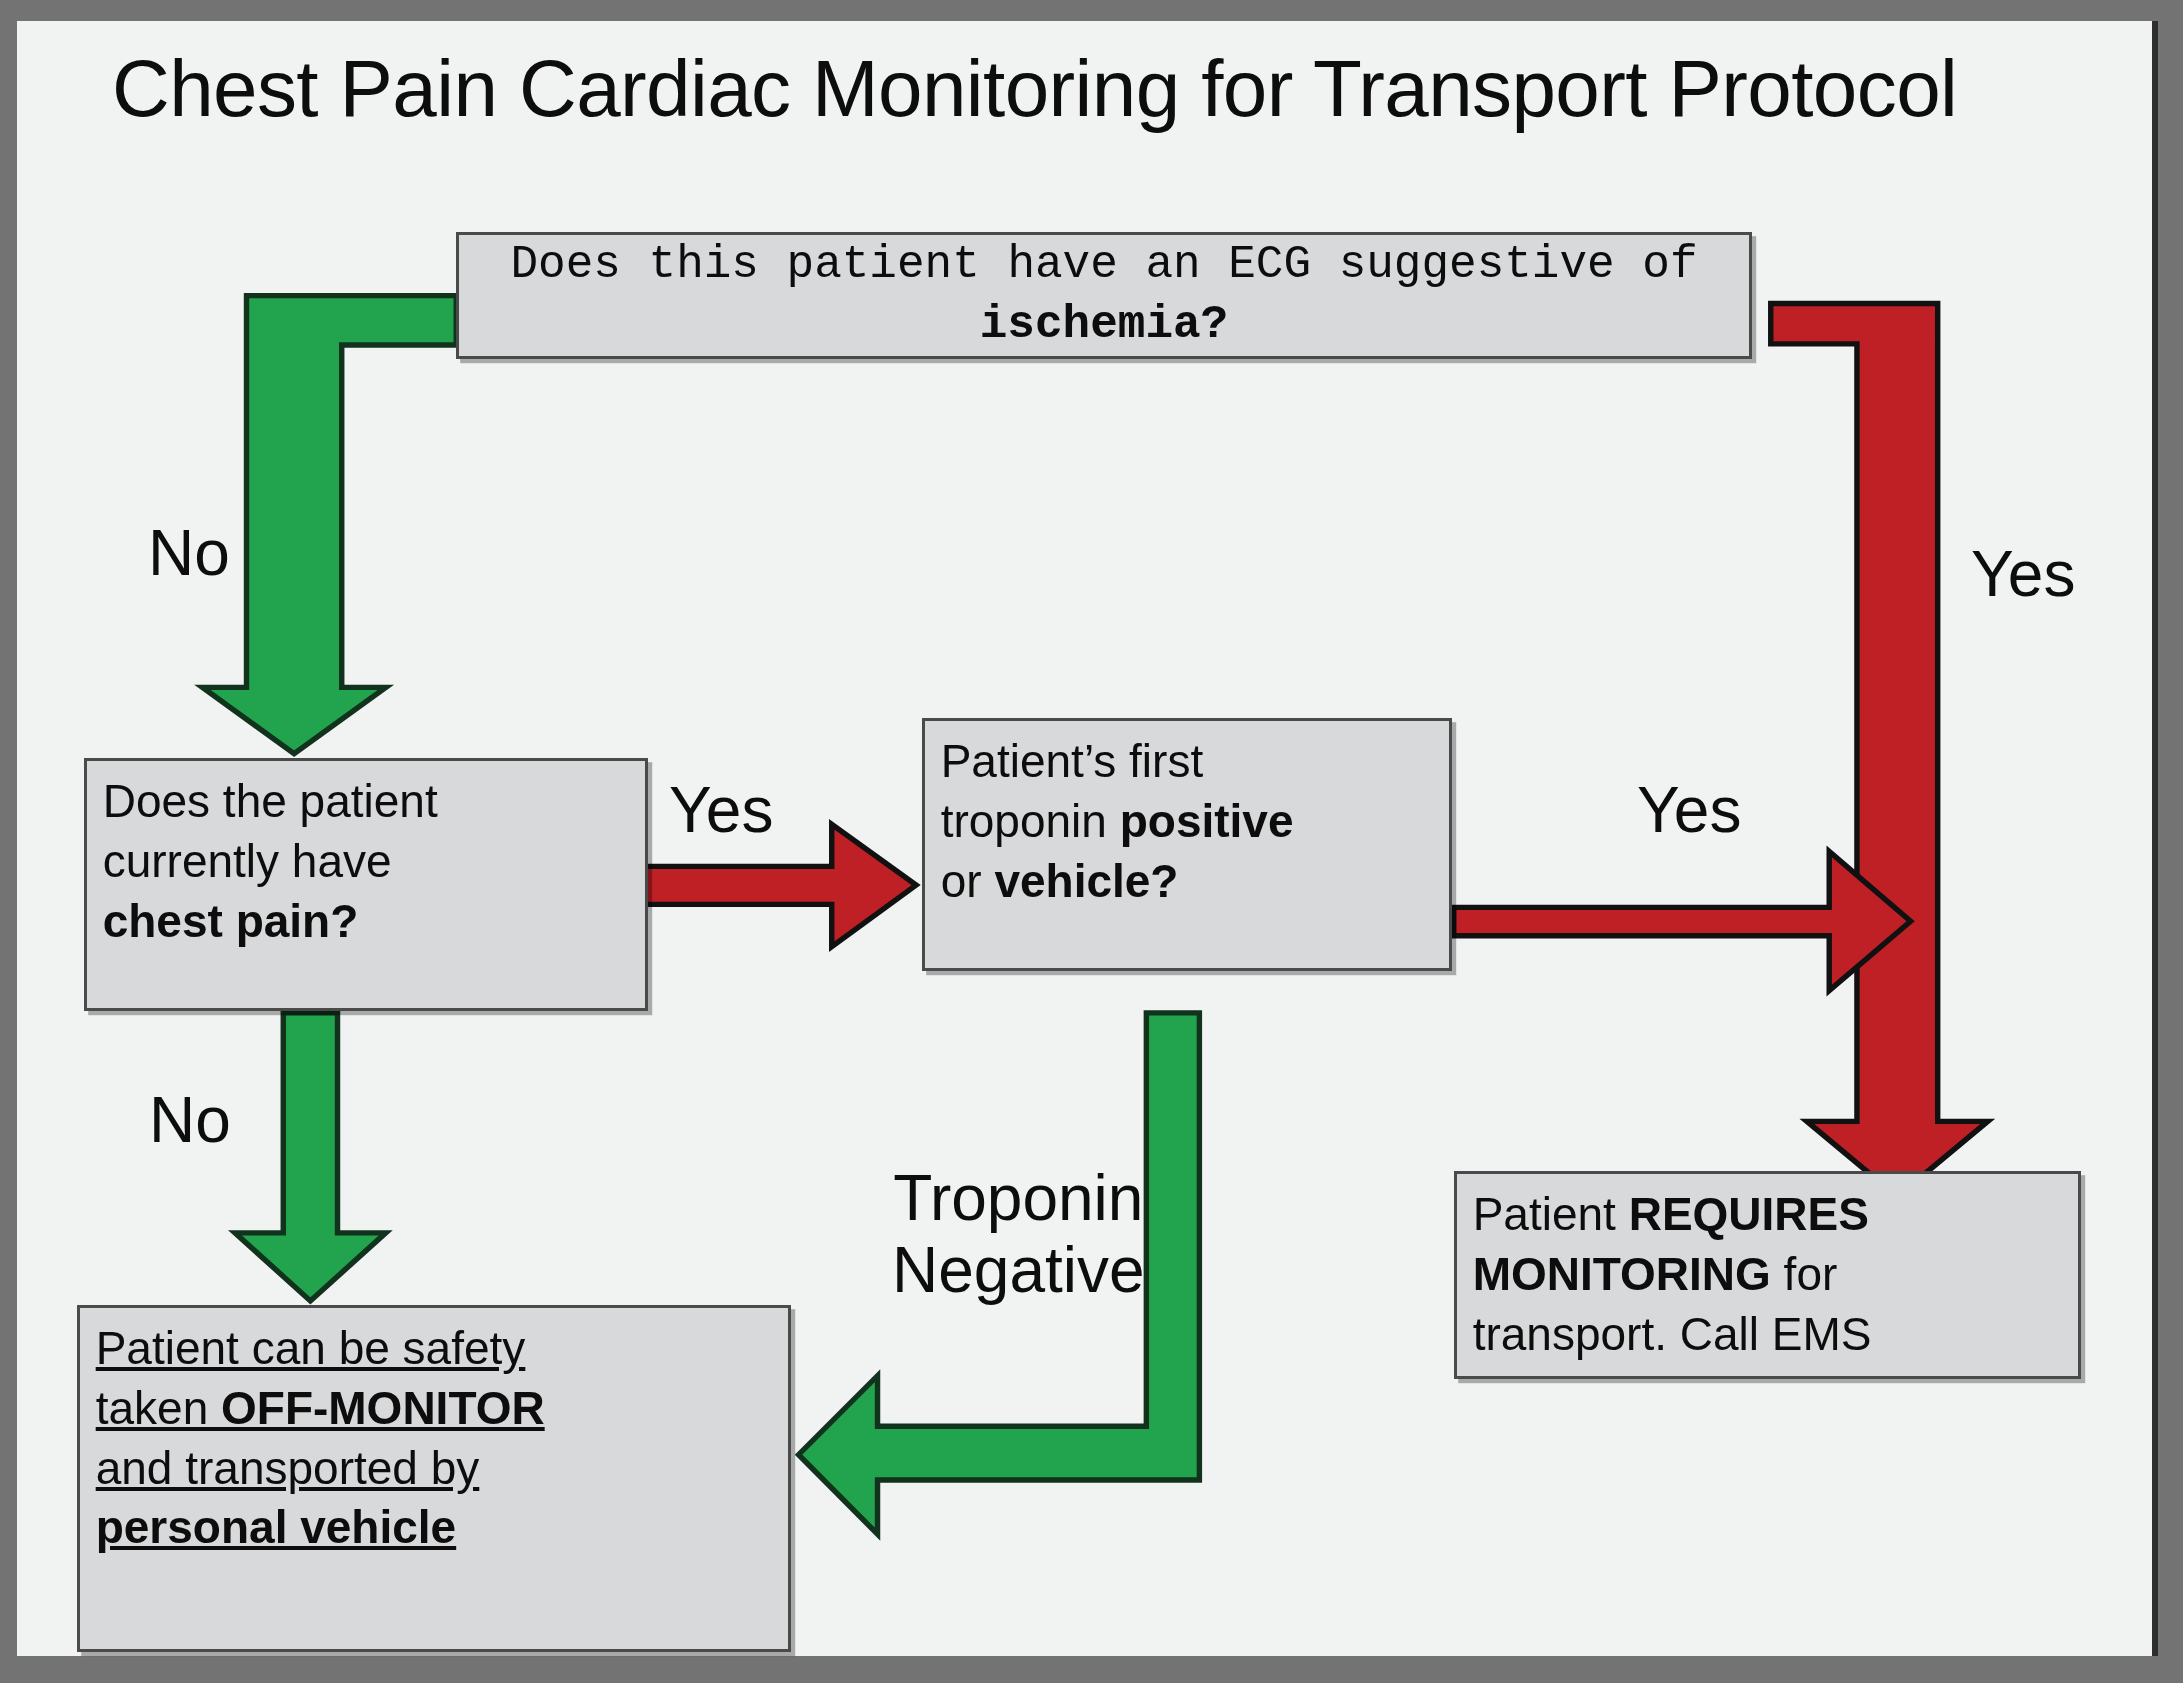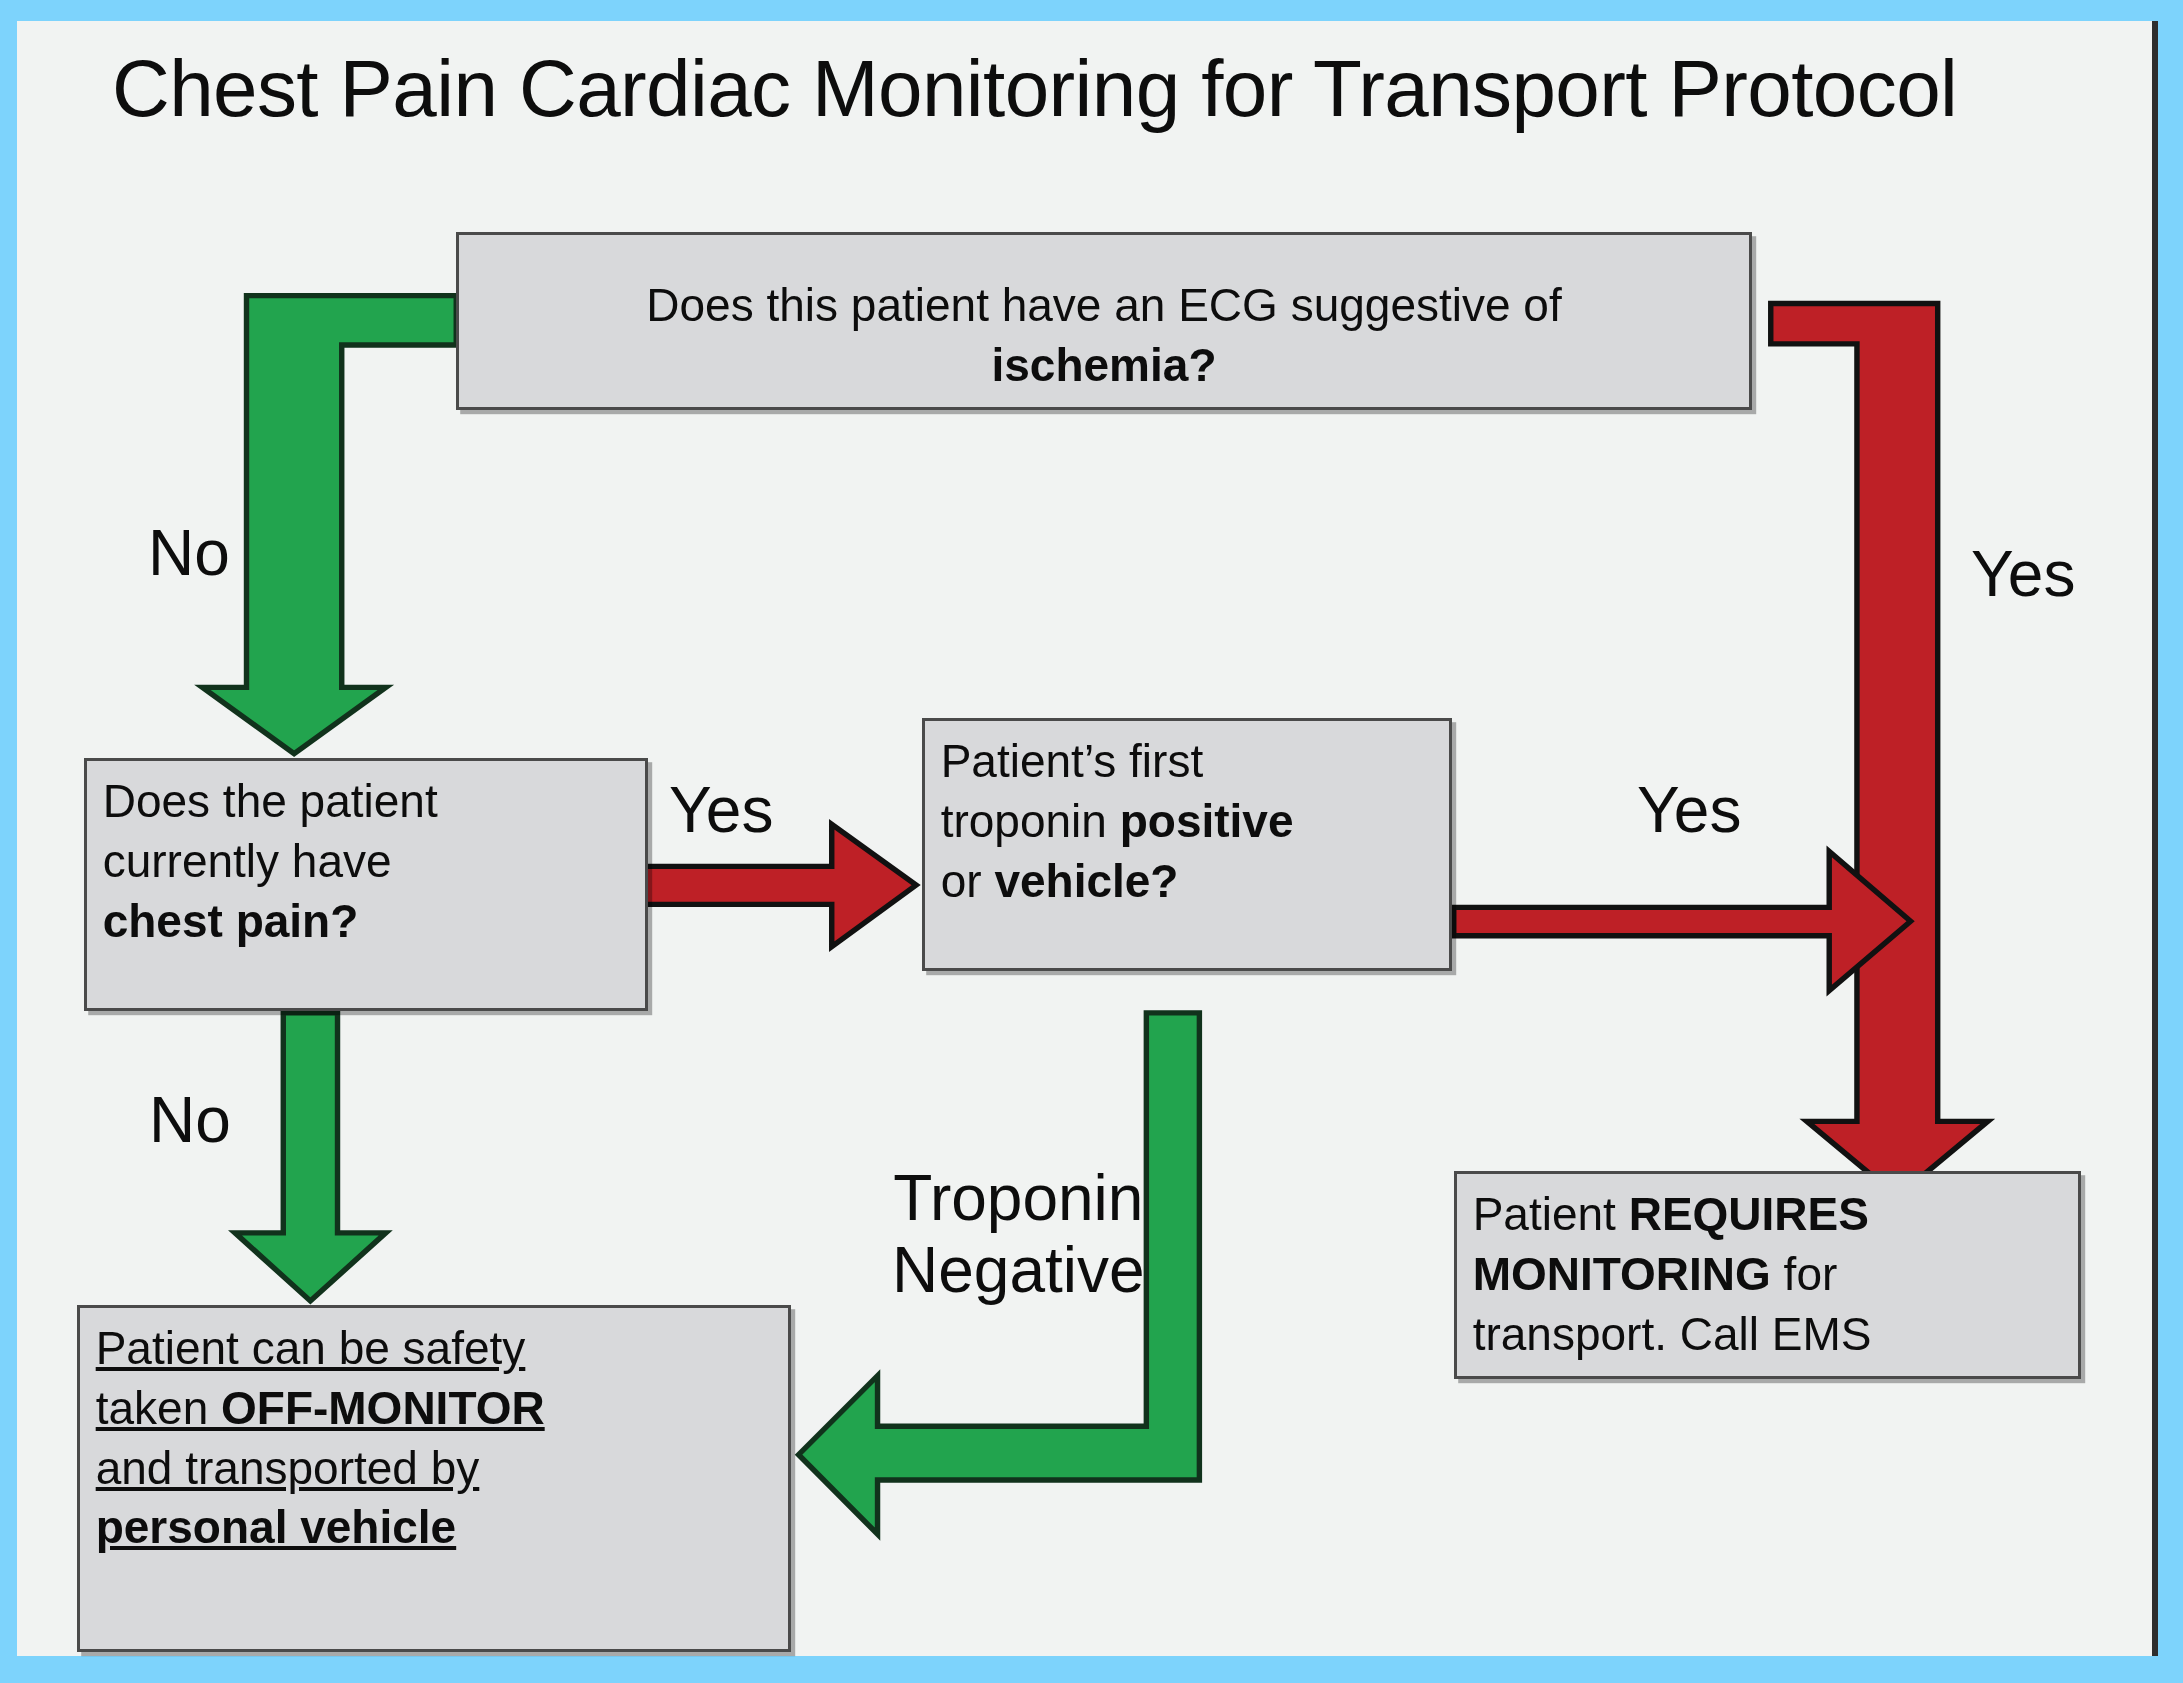--- a/index.html
+++ b/index.html
@@ -2,21 +2,21 @@
 <html style="font-size:9.6px"><head>
 <meta charset="utf-8">
 <style>
   html,body{margin:0;padding:0;background:#ffffff;}
   body{font-family:"Liberation Sans", sans-serif;}
 
   #canvas{
     position:relative;
     width:2183px;
     height:1684px;
-    background:#7dd3fc;
+    background:#737373;
     overflow:hidden;
   }
 
   
   #panel{
     position:absolute;
     left:17px; top:20.5px;
     width:2141px; height:1635px;
     background:#f1f3f2;
     border-right:6px solid #2e2e2e;
@@ -42,22 +42,22 @@
     box-shadow:4.2px 4.2px 0 rgba(0,0,0,0.30);
     box-sizing:border-box;
     color:#0d0d0d;
     font-size:46px;
     line-height:1.30;
     padding:11px 15.7px;
   }
   .box b{font-weight:bold;}
   .box.center{text-align:center;}
 
-  #box-ecg       { left:456px;  top:232px;  width:1296px; height:178px;
-                   display:flex; align-items:flex-end; justify-content:center; }
+  #box-ecg       { left:456px;  top:232px;  width:1296px; height:127px;
+                   display:flex; align-items:center; justify-content:center;font-family:Liberation Mono, monospace; }
   #box-chestpain { left:84px;  top:758px; width:564px;  height:253px; }
   #box-troponin  { left:922px; top:718px; width:530px;  height:253px; }
   #box-offmon    { left:77px;  top:1305px; width:714px; height:347px;text-decoration:underline; }
   #box-requires  { left:1454px; top:1171px; width:627px; height:208px; }
 
   
   #arrows{
     position:absolute; left:0; top:0;
     width:2183px; height:1684px;
     pointer-events:none;

